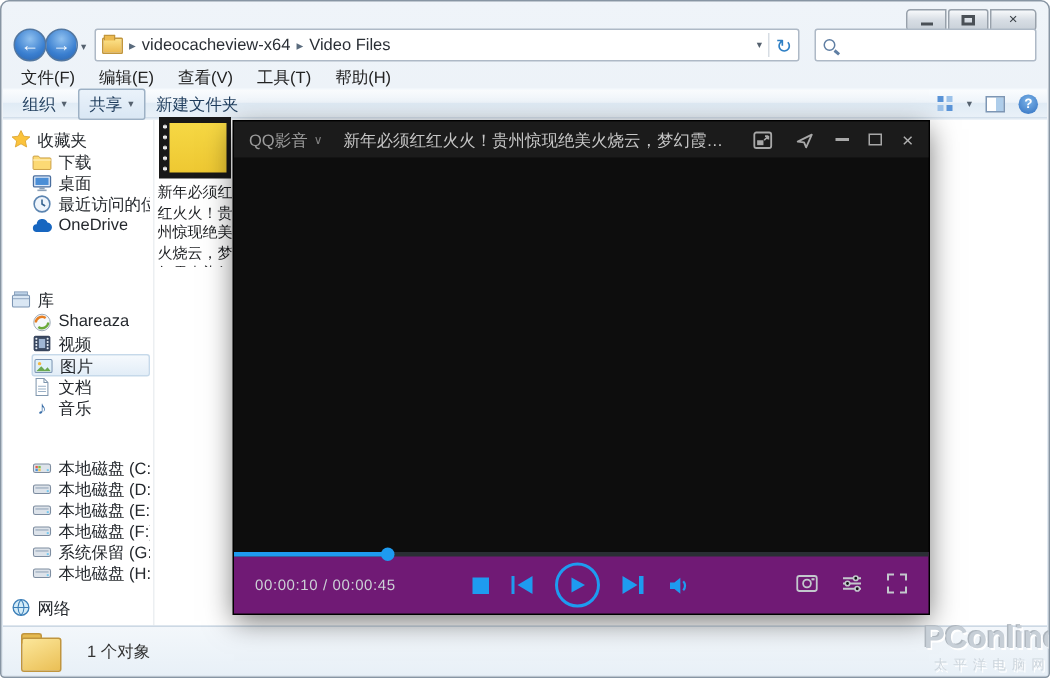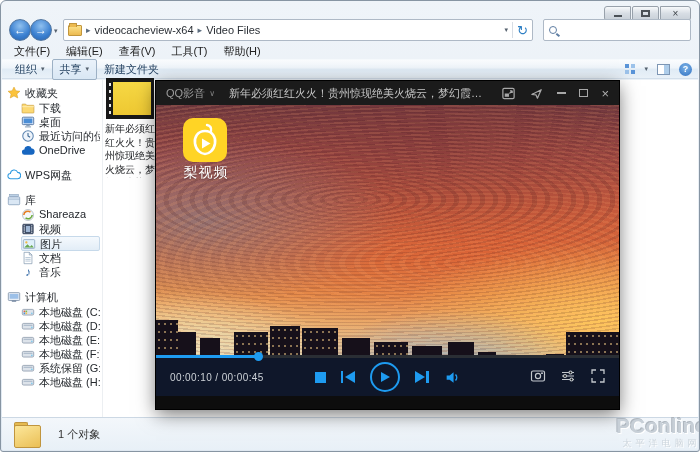--- a/index.html
+++ b/index.html
@@ -119,21 +119,21 @@
       repeating-radial-gradient(ellipse 46px 12px at 42% 36%, rgba(70,25,28,.16) 0 5px, rgba(0,0,0,0) 5px 13px),
       repeating-radial-gradient(ellipse 60px 16px at 70% 60%, rgba(255,170,110,.14) 0 6px, rgba(0,0,0,0) 6px 15px);}
   .bld{position:absolute;bottom:0;background:#16101a;}
   .bld.win{background:#16101a radial-gradient(circle,rgba(255,214,140,.5) .8px,transparent 1px);background-size:6px 8px;}
   #ground{position:absolute;bottom:0;left:0;width:100%;height:7px;background:#120d15;}
   #pearlogo{position:absolute;left:27px;top:13px;width:44px;height:44px;border-radius:10px;background:#ffd425;
             display:flex;align-items:center;justify-content:center;}
   #pearlabel{position:absolute;left:22px;top:59px;width:56px;text-align:center;color:#fff;font-size:14px;
              text-shadow:0 1px 2px rgba(0,0,0,.4);letter-spacing:1px;}
 
-  #pcontrols{position:absolute;left:0;right:0;bottom:13px;height:41px;background:#0f172a;}
+  #pcontrols{position:absolute;left:0;right:0;bottom:0;height:41px;background:#701a75;}
   #ptrack{position:absolute;top:0;left:0;right:0;height:3px;background:#2a2e34;}
   #pfill{position:absolute;top:0;left:0;height:3px;background:var(--accent);width:22%;}
   #phandle{position:absolute;top:-3px;width:9px;height:9px;border-radius:50%;background:var(--accent);}
   #ptime{position:absolute;left:14px;top:17px;font-size:10px;color:#ccd1d6;letter-spacing:.4px;}
   #pcenter{position:absolute;left:50%;top:7px;transform:translateX(-50%);display:flex;align-items:center;gap:15px;}
   .stop-sq{width:11px;height:11px;background:var(--accent);}
   .tri{width:0;height:0;border-style:solid;}
   .tri.right{border-width:6px 0 6px 10px;border-color:transparent transparent transparent var(--accent);}
   .tri.left{border-width:6px 10px 6px 0;border-color:transparent var(--accent) transparent transparent;}
   .bar-v{width:2.5px;height:12px;background:var(--accent);}
@@ -360,26 +360,20 @@
           <use href="#i-clock"></use>
         </svg>
         <span class="slabel">最近访问的位置</span>
       </div>
     <div class="srow child" style="top:64px">
         <svg class="ic">
           <use href="#i-cloud"></use>
         </svg>
         <span class="slabel">OneDrive</span>
       </div>
-    <div class="srow" style="top:88px">
-        <svg class="ic">
-          <use href="#i-cloudline"></use>
-        </svg>
-        <span class="slabel">WPS网盘</span>
-      </div>
     <div class="srow" style="top:113px">
         <svg class="ic">
           <use href="#i-lib"></use>
         </svg>
         <span class="slabel">库</span>
       </div>
     <div class="srow child" style="top:128px">
         <svg class="ic">
           <use href="#i-shareaza"></use>
         </svg>
@@ -400,26 +394,20 @@
     <div class="srow child" style="top:171px">
         <svg class="ic">
           <use href="#i-doc"></use>
         </svg>
         <span class="slabel">文档</span>
       </div>
     <div class="srow child" style="top:185px">
         <span class="note-t">♪</span>
         <span class="slabel">音乐</span>
       </div>
-    <div class="srow" style="top:210px">
-        <svg class="ic">
-          <use href="#i-pc"></use>
-        </svg>
-        <span class="slabel">计算机</span>
-      </div>
     <div class="srow child" style="top:225px">
         <svg class="ic">
           <use href="#i-diskc"></use>
         </svg>
         <span class="slabel">本地磁盘 (C:)</span>
       </div>
     <div class="srow child" style="top:239px">
         <svg class="ic">
           <use href="#i-disk"></use>
         </svg>
@@ -441,20 +429,26 @@
         <svg class="ic">
           <use href="#i-disk"></use>
         </svg>
         <span class="slabel">系统保留 (G:)</span>
       </div>
     <div class="srow child" style="top:295px">
         <svg class="ic">
           <use href="#i-disk"></use>
         </svg>
         <span class="slabel">本地磁盘 (H:)</span>
+      </div>
+    <div class="srow" style="top:318px">
+        <svg class="ic">
+          <use href="#i-net"></use>
+        </svg>
+        <span class="slabel">网络</span>
       </div>
 
     <div id="thumb" class="abs">
       <span class="holes"></span>
       <span class="frame"></span>
     </div>
     <div id="filename" class="abs">新年必须红红火火！贵州惊现绝美火烧云，梦幻霞光染红整片...</div>
   </div>
 
   <div id="statusbar" class="abs">
@@ -481,43 +475,20 @@
           </svg>
         <svg width="15" height="15" viewBox="0 0 16 16">
             <use href="#i-pointer"></use>
           </svg>
         <span class="pmin"></span>
         <span class="pmax"></span>
         <span class="pclose">×</span>
       </span>
     </div>
 
-    <div id="pvideo">
-      <div class="speckle"></div>
-      <div class="bld win" style="left:0;width:22px;height:48px"></div>
-      <div class="bld" style="left:22px;width:18px;height:36px"></div>
-      <div class="bld" style="left:44px;width:20px;height:30px"></div>
-      <div class="bld win" style="left:78px;width:34px;height:36px"></div>
-      <div class="bld win" style="left:114px;width:30px;height:42px"></div>
-      <div class="bld win" style="left:146px;width:36px;height:40px"></div>
-      <div class="bld" style="left:186px;width:28px;height:30px"></div>
-      <div class="bld win" style="left:218px;width:34px;height:26px"></div>
-      <div class="bld" style="left:256px;width:30px;height:22px"></div>
-      <div class="bld" style="left:292px;width:26px;height:26px"></div>
-      <div class="bld" style="left:322px;width:18px;height:16px"></div>
-      <div class="bld" style="left:390px;width:18px;height:14px"></div>
-      <div class="bld win" style="left:410px;width:53px;height:36px"></div>
-      <div id="ground"></div>
-      <div id="pearlogo">
-          <svg width="44" height="44" viewBox="0 0 44 44">
-            <use href="#i-pear"></use>
-          </svg>
-        </div>
-      <div id="pearlabel">梨视频</div>
-    </div>
 
     <div id="pcontrols">
       <div id="ptrack">
         <div id="pfill" style="width: 22%;"></div>
         <div id="phandle" style="left: calc(22% - 4px);"></div>
       </div>
       <div id="ptime">00:00:10 / 00:00:45</div>
       <div id="pcenter">
         <span class="stop-sq"></span>
         <span class="skip">

